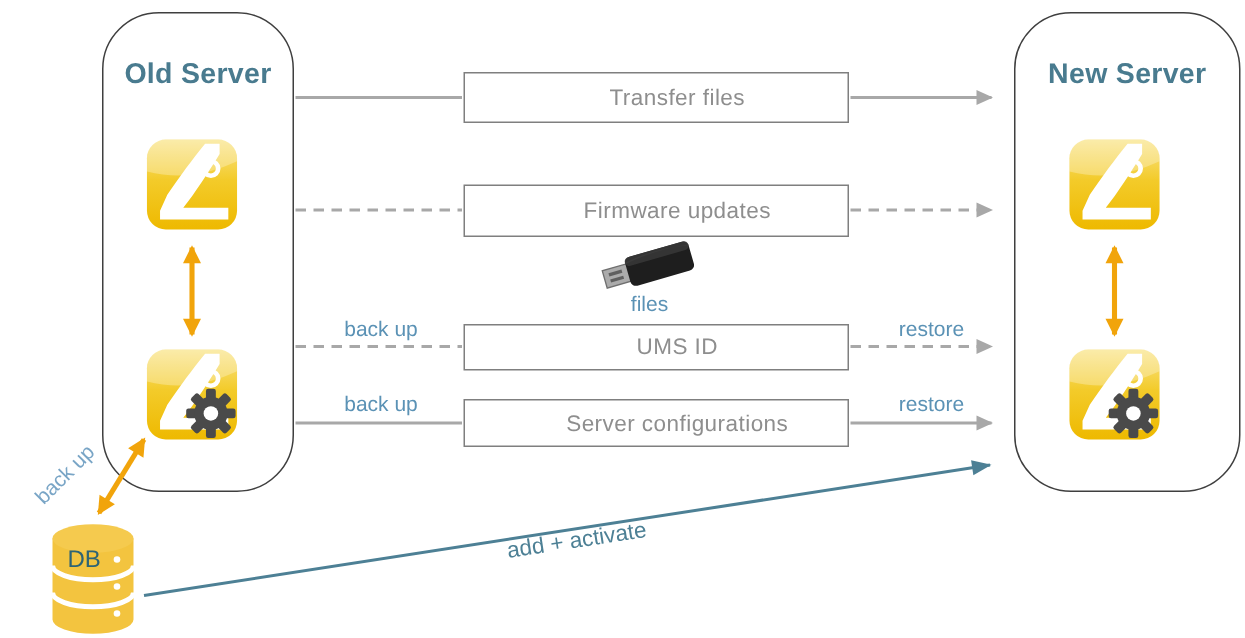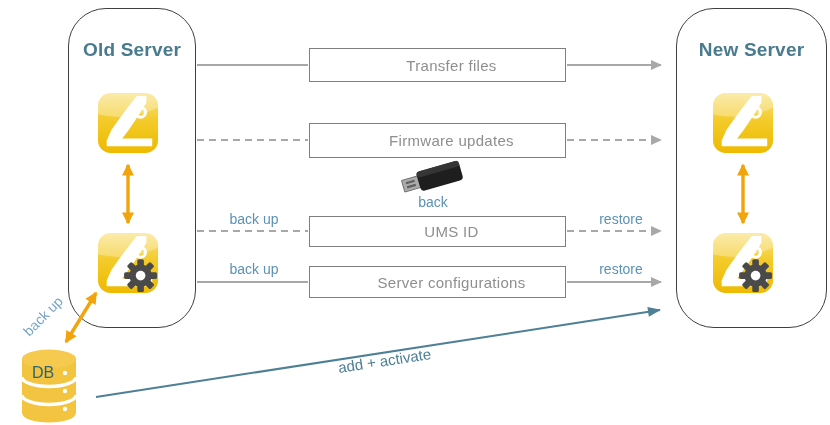--- a/index.html
+++ b/index.html
@@ -29,21 +29,21 @@
   #box-config{top:266px;height:32px;align-items:center;}
   .small-label{
     position:absolute;font-size:14px;color:#5b92b5;text-align:center;width:110px;
   }
   #backup-label-1{left:199px;top:211px;}
   #backup-label-2{left:199px;top:261px;}
   #restore-label-1{left:566px;top:211px;}
   #restore-label-2{left:566px;top:261px;}
   #copy-label{left:378px;top:194px;}
   #usb-icon-wrap{position:absolute;left:398px;top:158px;width:68px;height:36px;}
-  #db-icon-wrap{position:absolute;left:20px;top:347px;width:58px;height:78px;}
+  #db-icon-wrap{position:absolute;left:33px;top:347px;width:58px;height:78px;}
   #db-backup-label{
     position:absolute;left:4px;top:308px;width:78px;text-align:center;
     font-size:14px;color:#79a5c6;transform:rotate(-45deg);
   }
   #migration-label{
     position:absolute;left:302px;top:352px;width:165px;text-align:center;
     font-size:15px;color:#4d8095;transform:rotate(-8.6deg);
   }
   #connector-overlay{position:absolute;left:0;top:0;pointer-events:none;}
   .gray-line{stroke:#a8a8a8;stroke-width:2;fill:none;}
@@ -123,21 +123,21 @@
     <span>Firmware updates</span>
   </div>
   <div class="mid-box" id="box-config">
     <span>Server configurations</span>
   </div>
 
   <div class="small-label" id="backup-label-1">back up</div>
   <div class="small-label" id="backup-label-2">back up</div>
   <div class="small-label" id="restore-label-1">restore</div>
   <div class="small-label" id="restore-label-2">restore</div>
-  <div class="small-label" id="copy-label">back</div>
+  <div class="small-label" id="copy-label">files</div>
 
   <div id="usb-icon-wrap">
     <svg width="68" height="36" viewBox="0 0 68 36">
       <g transform="rotate(-16 34 20)">
         <rect x="4" y="14" width="17" height="12" fill="#ababab" stroke="#6f6f6f" stroke-width="0.9"></rect>
         <rect x="7.5" y="16.8" width="9" height="2.2" fill="#5f5f5f"></rect>
         <rect x="7.5" y="21" width="9" height="2.2" fill="#5f5f5f"></rect>
         <rect x="20" y="10" width="44" height="20" rx="3.8" fill="#1e1e1e"></rect>
         <path d="M20 14 Q42 10 64 13 L64 13.5 Q42 9 20 13 Z" fill="#4a4a4a"></path>
         <rect x="20" y="10" width="44" height="6" rx="3" fill="#383838" opacity="0.85"></rect>

